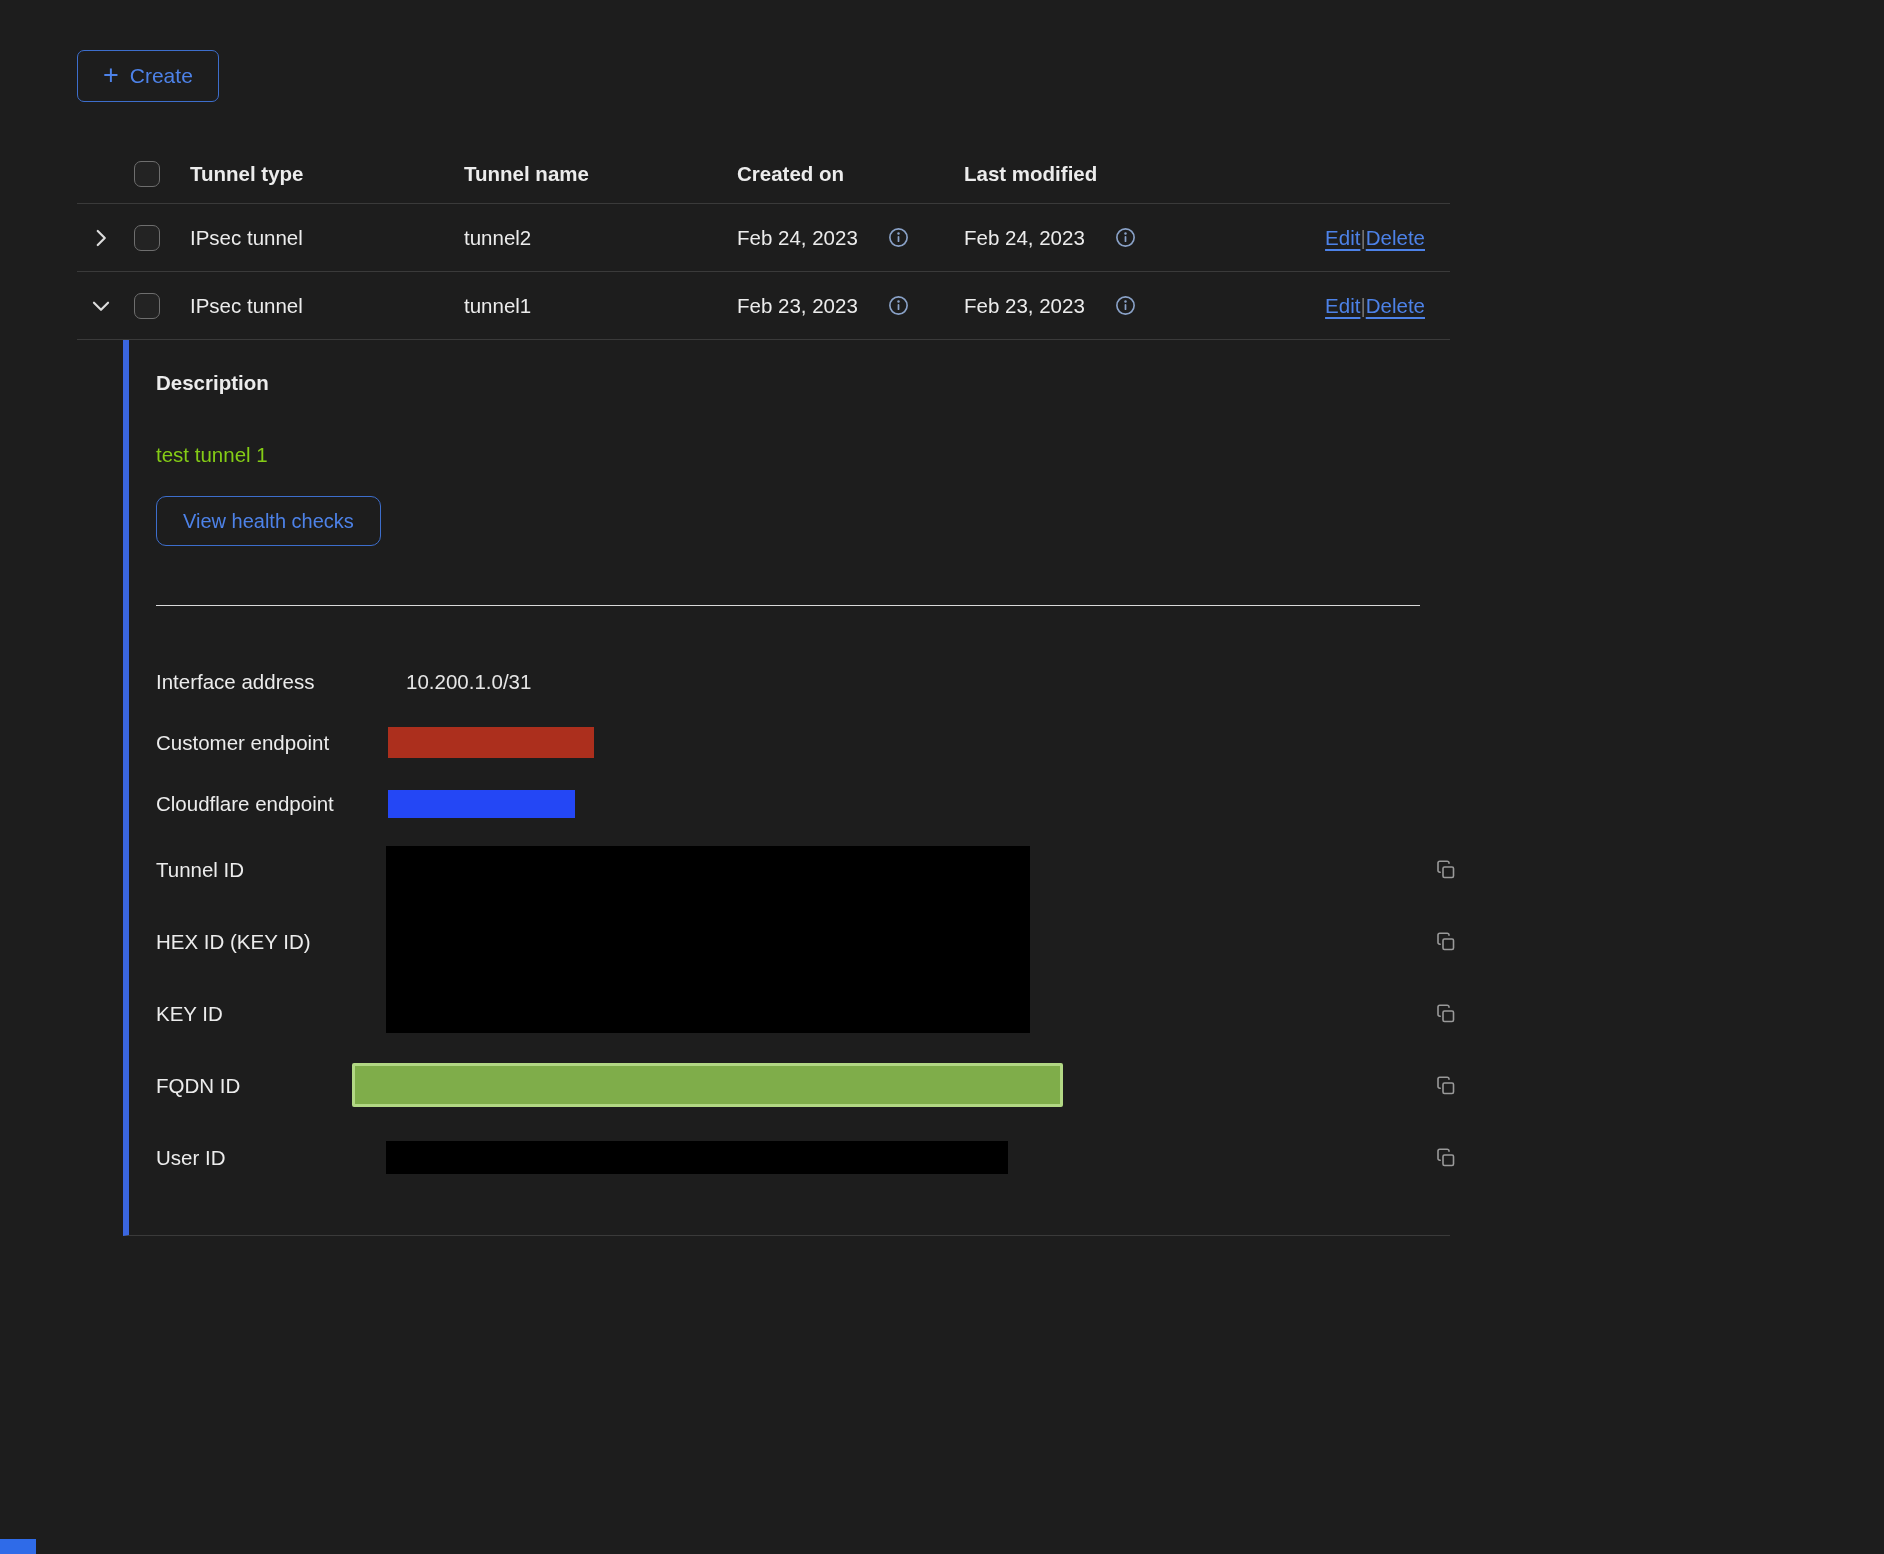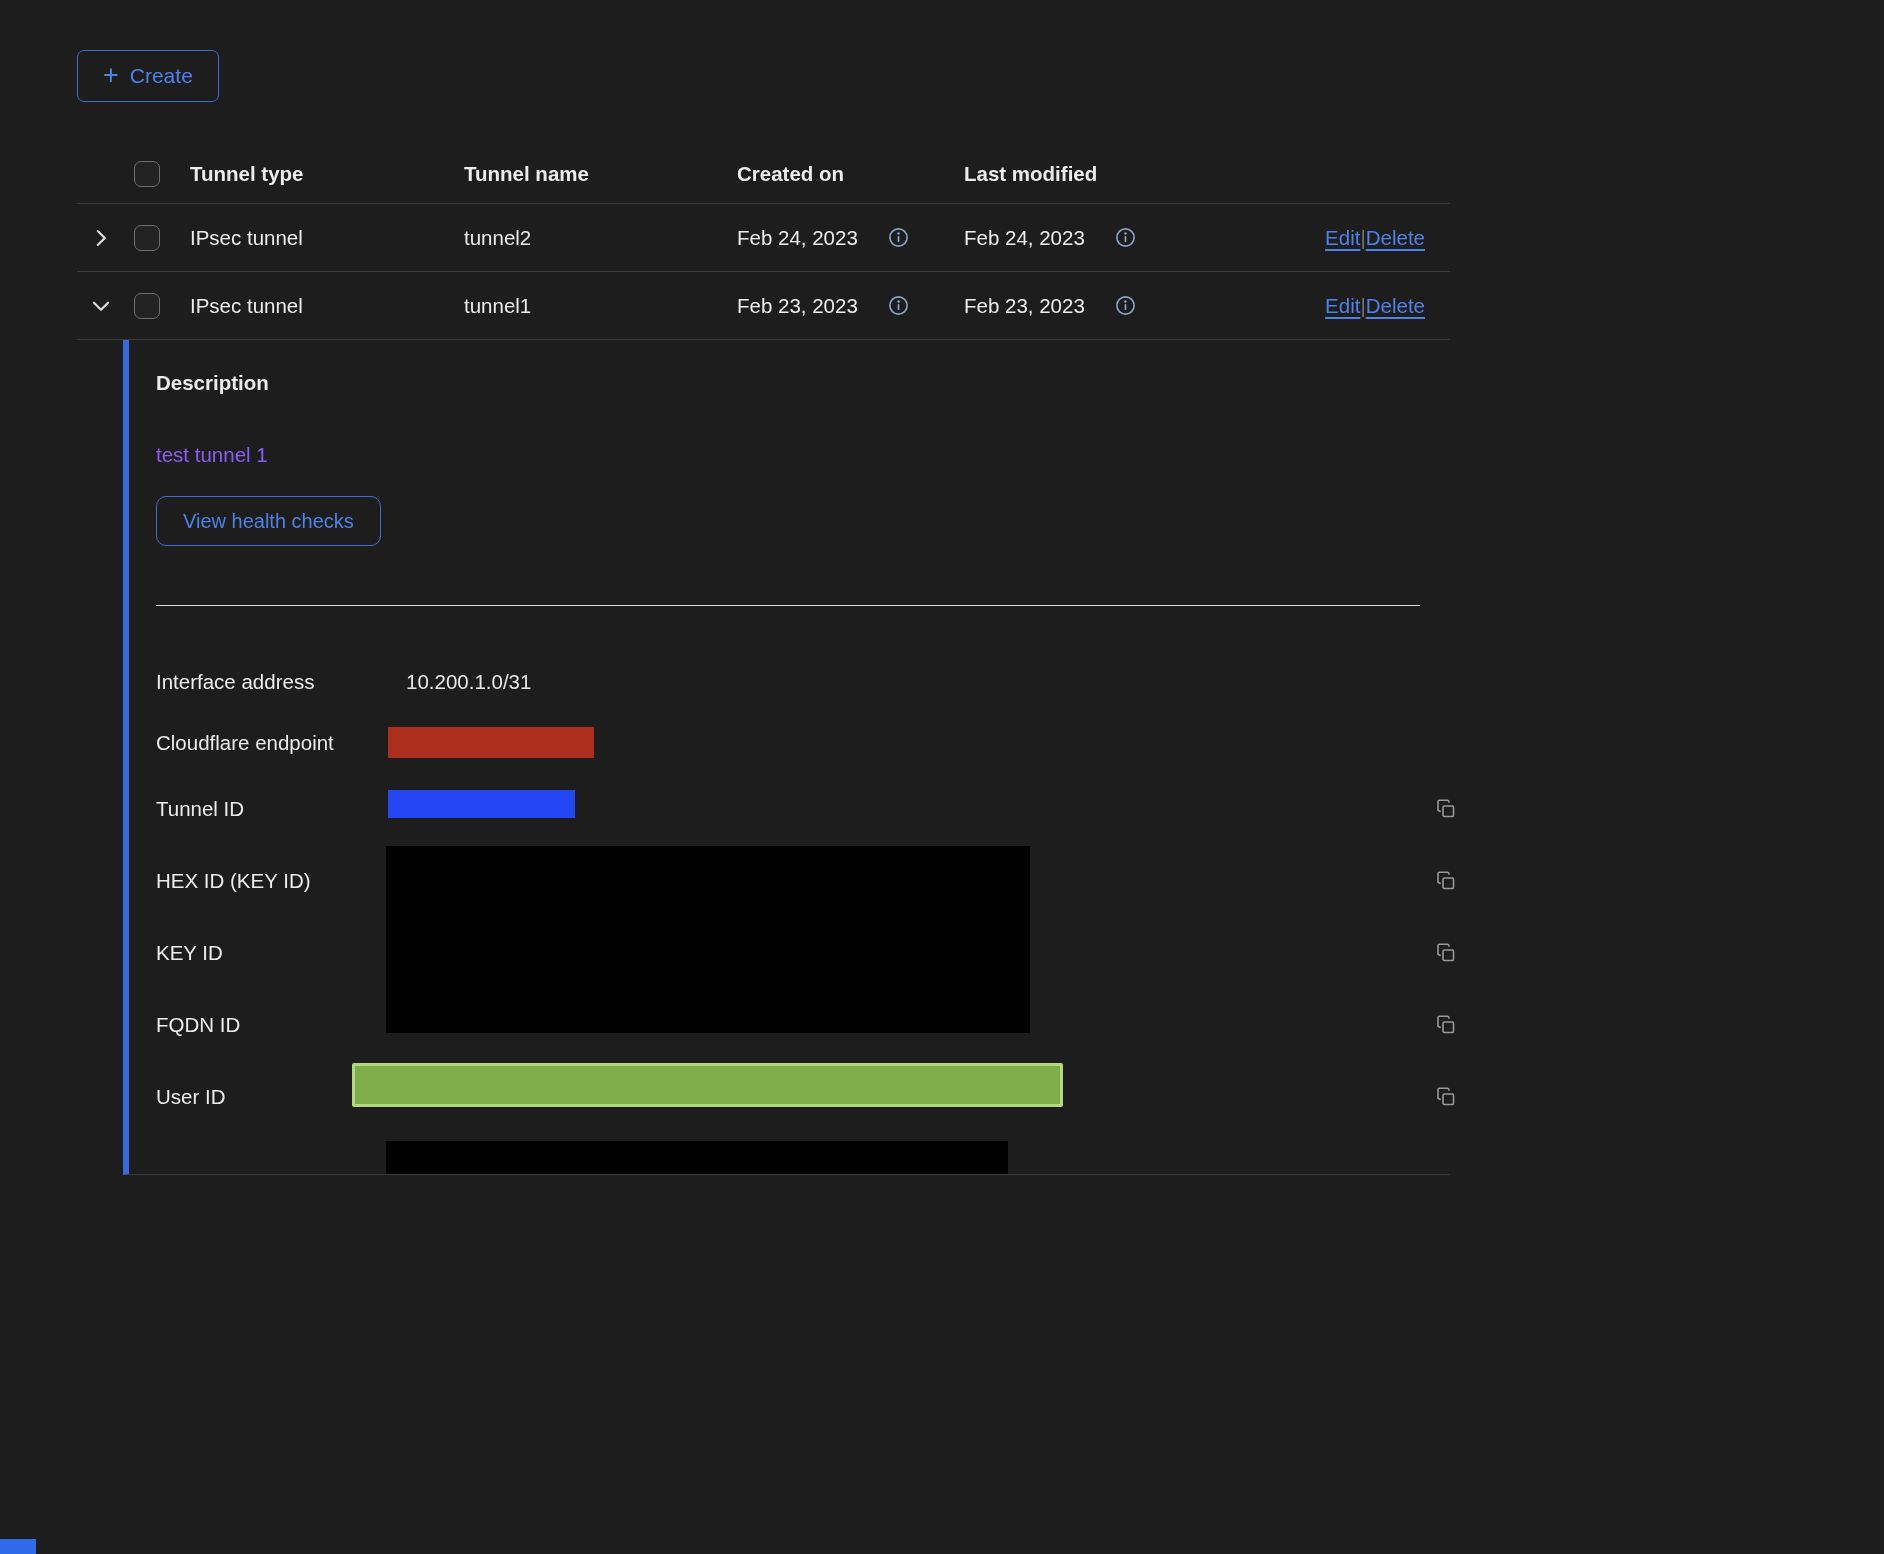--- a/index.html
+++ b/index.html
@@ -44,21 +44,21 @@
 
   
   .expanded{
     position:relative;
     border-left:6px solid #3a66e0;
     border-bottom:1px solid #3a3a3a;
     padding:30px 0 41px 27px;
     margin-left:46px;
   }
   .desc-label{font-weight:700;font-size:20.5px;line-height:26px;margin-bottom:46px;}
-  .desc-value{color:#8b5cf6;font-size:20.5px;line-height:26px;margin-bottom:28px;}
+  .desc-value{color:#84cc16;font-size:20.5px;line-height:26px;margin-bottom:28px;}
   .outline-btn{
     height:50px;padding:0 26px;display:inline-flex;align-items:center;
     background:transparent;border:1px solid #3d6ecc;border-radius:10px;
     color:#4d82e8;font-size:20px;font-family:inherit;cursor:pointer;
   }
   .divider{height:1px;background:#d9d9d9;margin:59px 30px 0 0;}
 
   .fields{position:relative;margin-top:45px;width:1340px;font-size:20.5px;}
   .frow{display:flex;align-items:center;}
   .h61{height:61px;}
@@ -192,20 +192,23 @@
 
       <div class="divider"></div>
 
       <div class="fields">
 
         <div class="frow h61">
           <div class="flabel">Interface address</div>
           <div class="fvalue">10.200.1.0/31</div>
         </div>
 
+        <div class="frow h61">
+          <div class="flabel">Customer endpoint</div>
+        </div>
 
         <div class="frow h61">
           <div class="flabel">Cloudflare endpoint</div>
         </div>
 
         <div class="frow h72">
           <div class="flabel">Tunnel ID</div>
           <span class="copy">
             <svg width="24" height="24" viewBox="0 0 24 24" fill="none" stroke="#9a9a9a" stroke-width="1.6" stroke-linecap="round" stroke-linejoin="round">
                 <rect x="9" y="9" width="10.5" height="10.5" rx="1.5"></rect>

